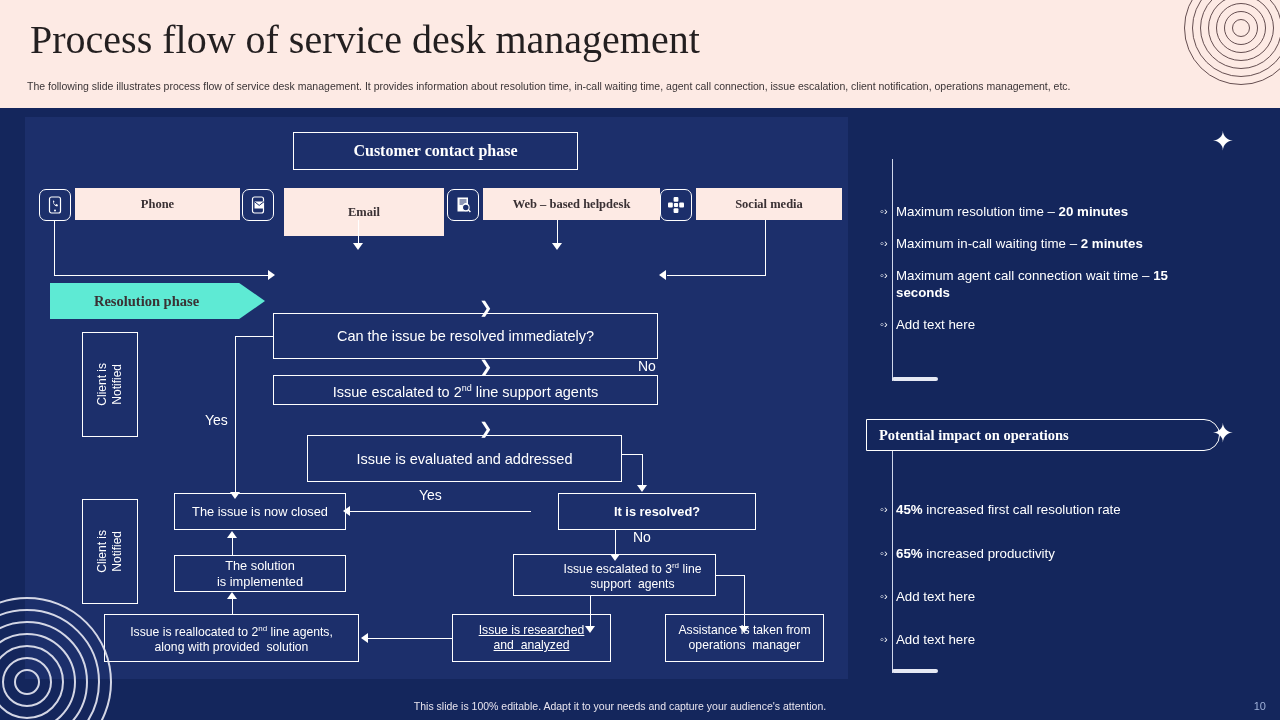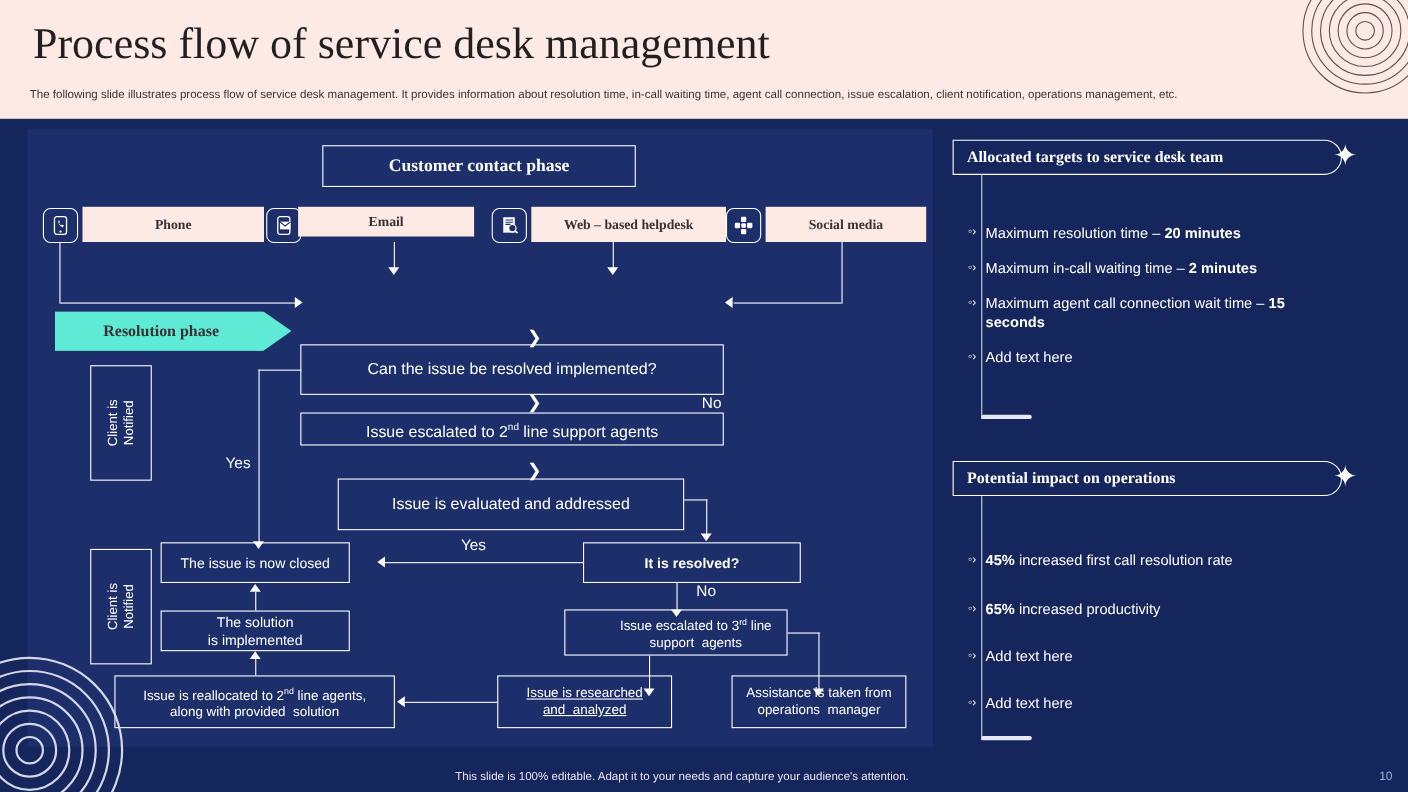--- a/index.html
+++ b/index.html
@@ -54,21 +54,21 @@
   }
   .icon-box svg{display:block;}
 
   
   .fbox{
     position:absolute;border:1px solid #ffffff;background:transparent;color:#ffffff;
     display:flex;align-items:center;justify-content:center;text-align:center;
     font-size:14.5px;line-height:18px;padding:0 6px;box-sizing:border-box;
   }
   .fbox.sm{font-size:12.2px;line-height:15px;}
-  .fbox.md{font-size:12.8px;line-height:16px;}
+  .fbox.md{font-size:12.8px;line-height:16px;margin-left:28px;}
 
   
   .vbox{
     position:absolute;border:1px solid #ffffff;color:#ffffff;
     display:flex;align-items:center;justify-content:center;
     font-size:12px;line-height:15px;text-align:center;
   }
   .vbox span{writing-mode:vertical-rl;transform:rotate(180deg);white-space:pre-line;}
 
   
@@ -141,21 +141,21 @@
     </div>
     <div class="chip" style="left:50px;top:71px;width:165px;height:32px;">Phone</div>
 
     <div class="icon-box" style="left:217px;top:72px;">
       <svg width="16" height="18" viewBox="0 0 16 18">
           <rect x="2.5" y="1" width="11" height="16" rx="2" fill="none" stroke="#ffffff" stroke-width="1.2"></rect>
           <rect x="4.5" y="5.5" width="9.5" height="7" fill="#ffffff"></rect>
           <path d="M4.5 5.7 L9.2 9.4 L14 5.7" fill="none" stroke="#1c2f6b" stroke-width="1"></path>
         </svg>
     </div>
-    <div class="chip" style="left:246px;top:71px;width:160px;height:27px;">Email</div>
+    <div class="chip" style="left:259px;top:71px;width:160px;height:48px;">Email</div>
 
     <div class="icon-box" style="left:422px;top:72px;">
       <svg width="17" height="18" viewBox="0 0 17 18">
           <rect x="2.5" y="1.5" width="10.5" height="14" fill="#ffffff"></rect>
           <path d="M4.5 4h7M4.5 6h7M4.5 8h5" stroke="#1c2f6b" stroke-width="1"></path>
           <circle cx="10.8" cy="11.4" r="3.3" fill="#1c2f6b" stroke="#ffffff" stroke-width="1.1"></circle>
           <path d="M13.2 13.8 L15.4 16" stroke="#ffffff" stroke-width="1.5"></path>
         </svg>
     </div>
     <div class="chip" style="left:458px;top:71px;width:177px;height:32px;">Web – based helpdesk</div>
@@ -182,21 +182,21 @@
     <div class="arw arw-d" style="left:527px;top:126px;"></div>
 
     <div class="ln lnv" style="left:740px;top:103px;height:55px;"></div>
     <div class="ln lnh" style="left:642px;top:158px;width:99px;"></div>
     <div class="arw arw-l" style="left:634px;top:153px;"></div>
 
     <div class="chev" style="left:454px;top:186px;">❯</div>
 
     <div class="res-phase" style="left:25px;top:166px;width:215px;height:36px;">Resolution phase</div>
 
-    <div class="fbox" style="left:248px;top:196px;width:385px;height:46px;">Can the issue be resolved implemented?</div>
+    <div class="fbox" style="left:248px;top:196px;width:385px;height:46px;">Can the issue be resolved immediately?</div>
     <div class="chev" style="left:454px;top:245px;">❯</div>
 
     <div class="ln lnh" style="left:210px;top:219px;width:39px;"></div>
     <div class="ln lnv" style="left:210px;top:219px;height:157px;"></div>
     <div class="arw arw-d" style="left:205px;top:375px;"></div>
     <div class="elabel" style="left:180px;top:295px;">Yes</div>
 
     <div class="elabel" style="left:613px;top:241px;">No</div>
 
     <div class="vbox" style="left:57px;top:215px;width:54px;height:103px;">
@@ -261,21 +261,20 @@
 
     <div class="ln lnh" style="left:343px;top:521px;width:85px;"></div>
     <div class="arw arw-l" style="left:336px;top:516px;"></div>
 
     <div class="fbox sm" style="left:640px;top:497px;width:159px;height:48px;">
       <span>Assistance is taken from<br>operations&nbsp; manager</span>
     </div>
   </div>
 
   <div class="rpanel" style="left:866px;top:127px;width:368px;height:255px;">
-    <div class="rhead" style="width:354px;">Allocated targets to service desk team</div>
     <div class="spark" style="left: 346px; top: 1px; margin-left: 0px;">✦</div>
     <div class="rstem" style="left:26px;top:32px;height:222px;"></div>
     <div class="rstem-end" style="left:26px;top:250px;"></div>
 
     <div class="rlist" style="left:14px;top:76px;width:300px;">
       <div class="ritem" style="margin-bottom:15px;">
         <span class="bullet">◦›</span>
         <span><span>Maximum resolution time – </span><b>20 minutes</b><span></span></span>
       </div>
       <div class="ritem" style="margin-bottom:15px;">

